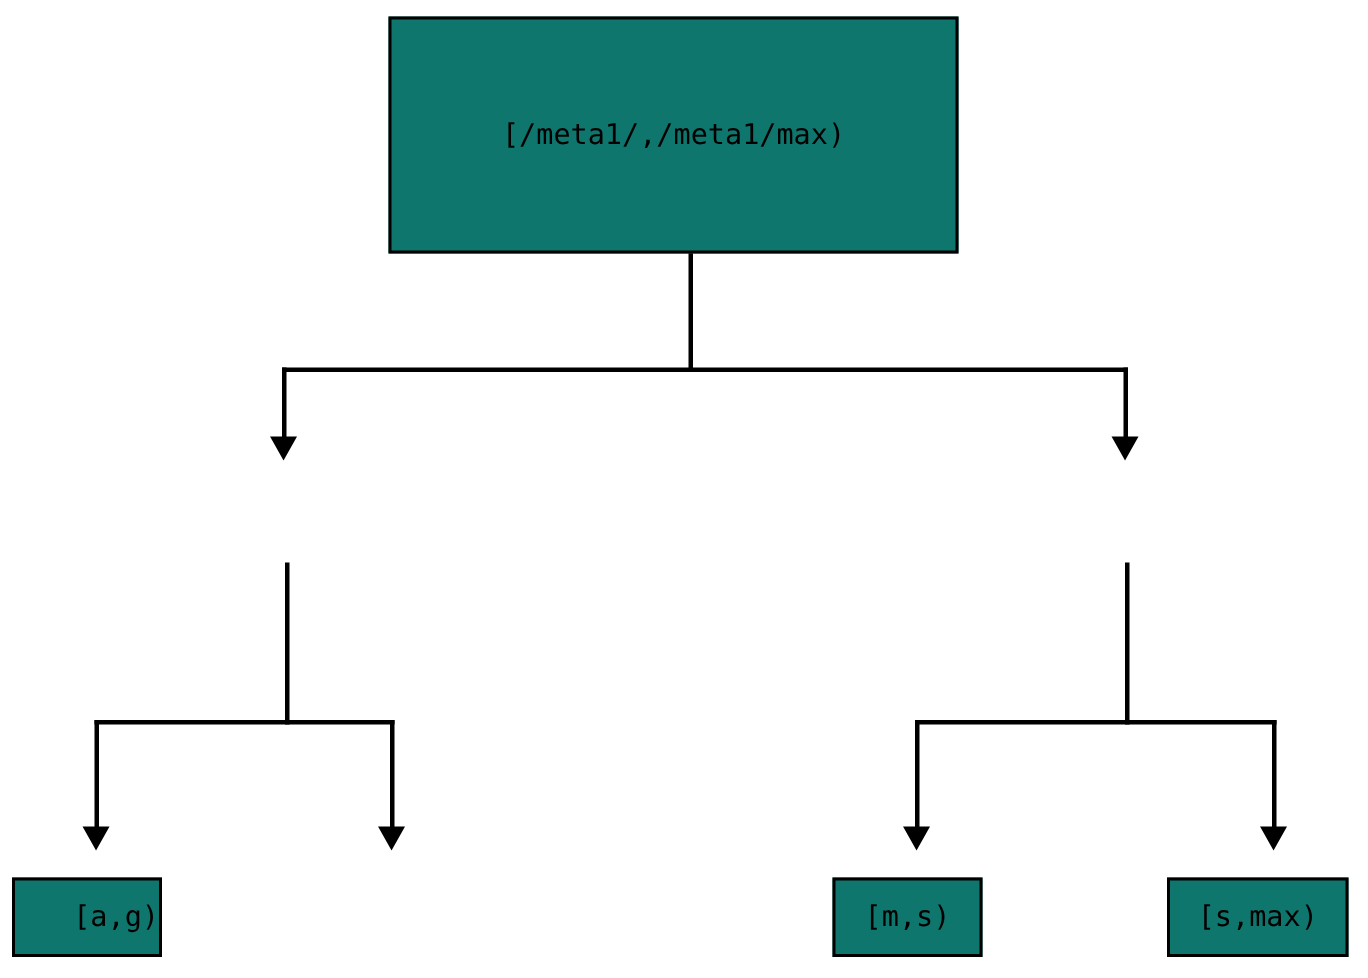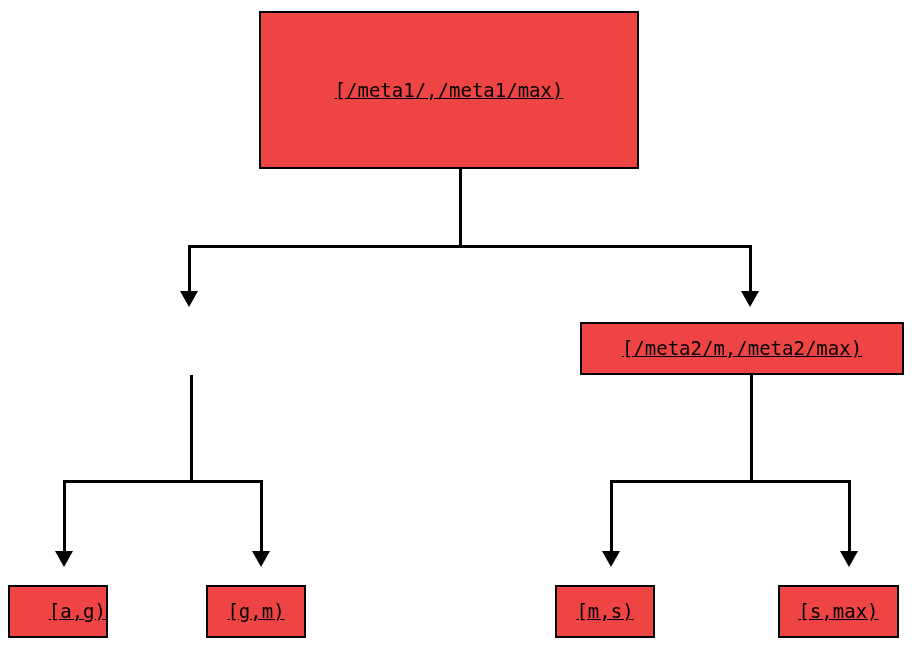--- a/index.html
+++ b/index.html
@@ -15,26 +15,25 @@
   }
   #diagram-canvas {
     position: relative;
     width: 912px;
     height: 652px;
     background: #ffffff;
   }
   .node {
     position: absolute;
     box-sizing: border-box;
-    background: #ef4444;
+    background: #0f766e;
     border: 2px solid #000000;
     display: flex;
     align-items: center;
     justify-content: center;
-    text-decoration: underline;
   }
   .node-label {
     font-family: "DejaVu Sans Mono", "Liberation Mono", monospace;
     font-size: 19px;
     line-height: 1;
     color: #000000;
     white-space: pre;
     letter-spacing: 0px;
   }
   
@@ -90,31 +89,25 @@
   <div class="edge-seg edge-v" style="left:610px; top:480px; height:73px;"></div>
   <div class="edge-seg edge-v" style="left:848px; top:480px; height:73px;"></div>
   <div class="arrowhead" style="left:602px; top:551px;"></div>
   <div class="arrowhead" style="left:840px; top:551px;"></div>
 
   <div class="node" id="node-root">
     <span class="node-label">[/meta1/,/meta1/max)</span>
   </div>
 
 
-  <div class="node" id="node-mid-right">
-    <span class="node-label">[/meta2/m,/meta2/max)</span>
-  </div>
 
   <div class="node" id="node-leaf-0">
     <span class="node-label">[a,g)</span>
   </div>
 
-  <div class="node" id="node-leaf-1">
-    <span class="node-label">[g,m)</span>
-  </div>
 
   <div class="node" id="node-leaf-2">
     <span class="node-label">[m,s)</span>
   </div>
 
   <div class="node" id="node-leaf-3">
     <span class="node-label">[s,max)</span>
   </div>
 
 </div>

